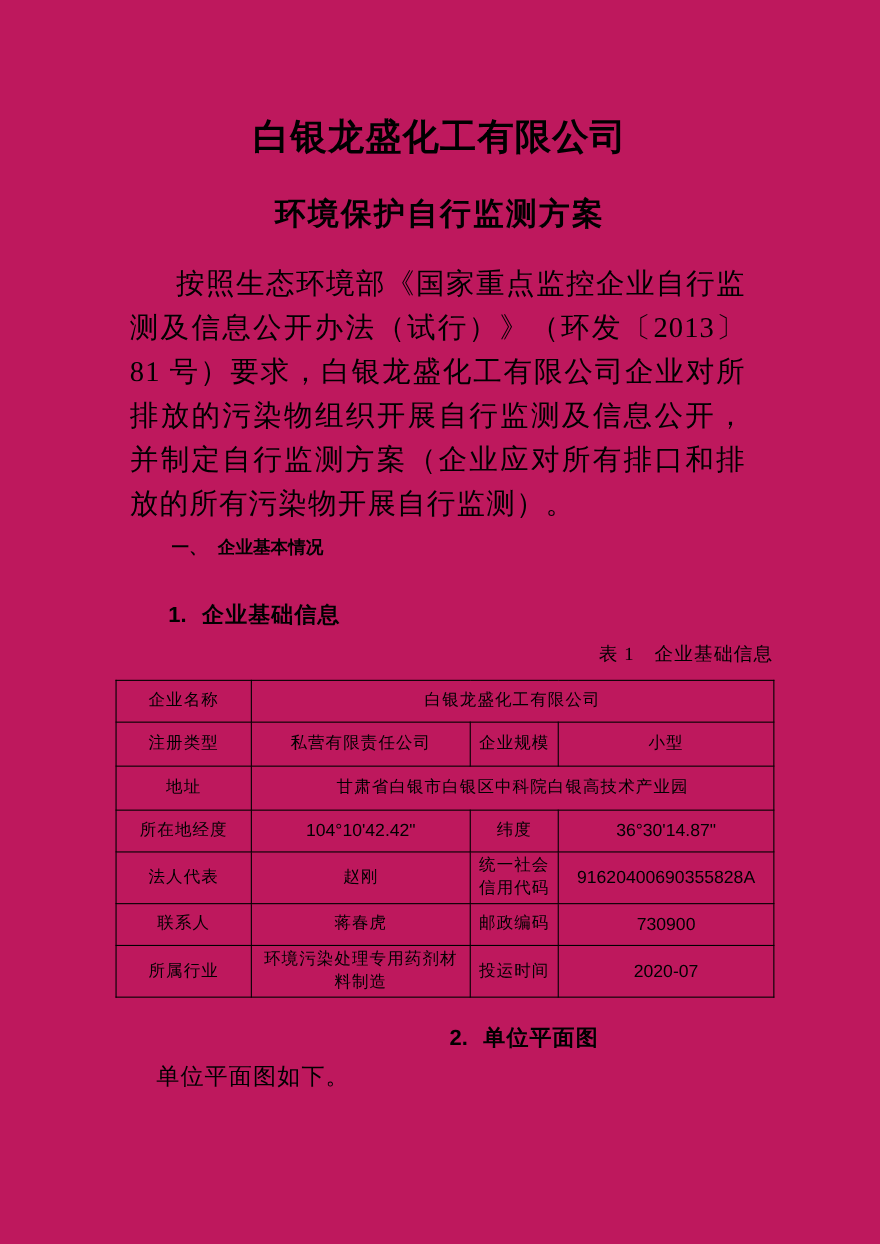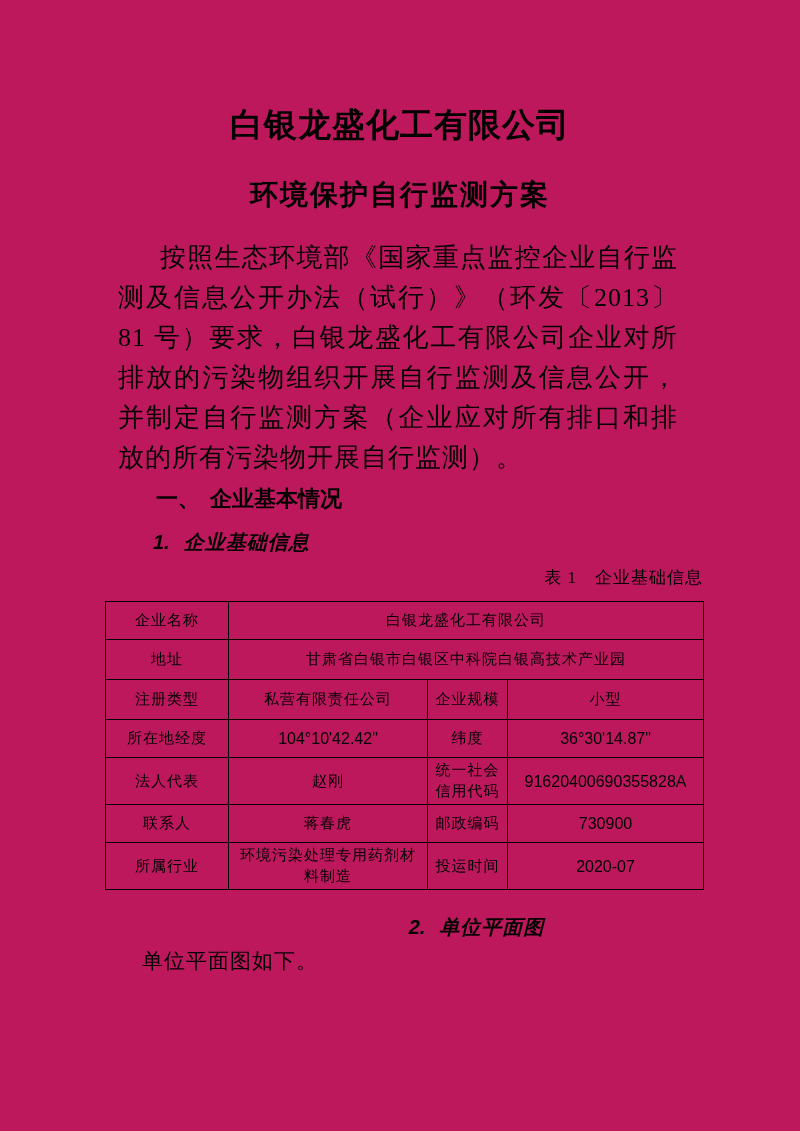--- a/index.html
+++ b/index.html
@@ -35,34 +35,33 @@
   .intro {
     margin: 25px 122px 0 118px;
     font-size: 26px;
     line-height: 40px;
     letter-spacing: 1px;
     text-align: justify;
     text-indent: 42px;
   }
   .section-heading {
     margin: 6px 0 0 156px;
-    font-size: 22px;
+    font-size: 16px;
     line-height: 30px;
     font-weight: 700;
     font-family: "Liberation Sans", "DejaVu Sans", sans-serif;
   }
   .section-heading .h-num { margin-right: 10px; }
   .sub-heading {
-    margin: 14px 0 0 153px;
+    margin: 31px 0 0 153px;
     font-size: 20px;
     line-height: 28px;
     font-weight: 700;
     font-family: "Liberation Serif", "DejaVu Serif", serif;
     letter-spacing: 1px;
-    font-style: italic;
   }
   .sub-heading .h-num {
     font-family: "Liberation Sans", "DejaVu Sans", sans-serif;
     margin-right: 14px;
     letter-spacing: 0;
   }
   .sub-heading.second { margin-top: 23px; text-align: center; }
   .table-caption {
     margin: 10px 0 0 105px;
     width: 598px;
@@ -127,28 +126,28 @@
       <col style="width:199px">
       <col style="width:80px">
       <col style="width:196px">
     </colgroup>
     <tbody>
       <tr style="height:38px">
         <td class="lbl">企业名称</td>
         <td class="val" colspan="3">白银龙盛化工有限公司</td>
       </tr>
       <tr style="height:40px">
-        <td class="lbl">地址</td>
-        <td class="val" colspan="3">甘肃省白银市白银区中科院白银高技术产业园</td>
-      </tr>
-      <tr style="height:40px">
         <td class="lbl">注册类型</td>
         <td class="val">私营有限责任公司</td>
         <td class="lbl">企业规模</td>
         <td class="val">小型</td>
+      </tr>
+      <tr style="height:40px">
+        <td class="lbl">地址</td>
+        <td class="val" colspan="3">甘肃省白银市白银区中科院白银高技术产业园</td>
       </tr>
       <tr style="height:38px">
         <td class="lbl">所在地经度</td>
         <td class="val num">104°10'42.42"</td>
         <td class="lbl">纬度</td>
         <td class="val num">36°30'14.87"</td>
       </tr>
       <tr style="height:42px">
         <td class="lbl">法人代表</td>
         <td class="val">赵刚</td>

